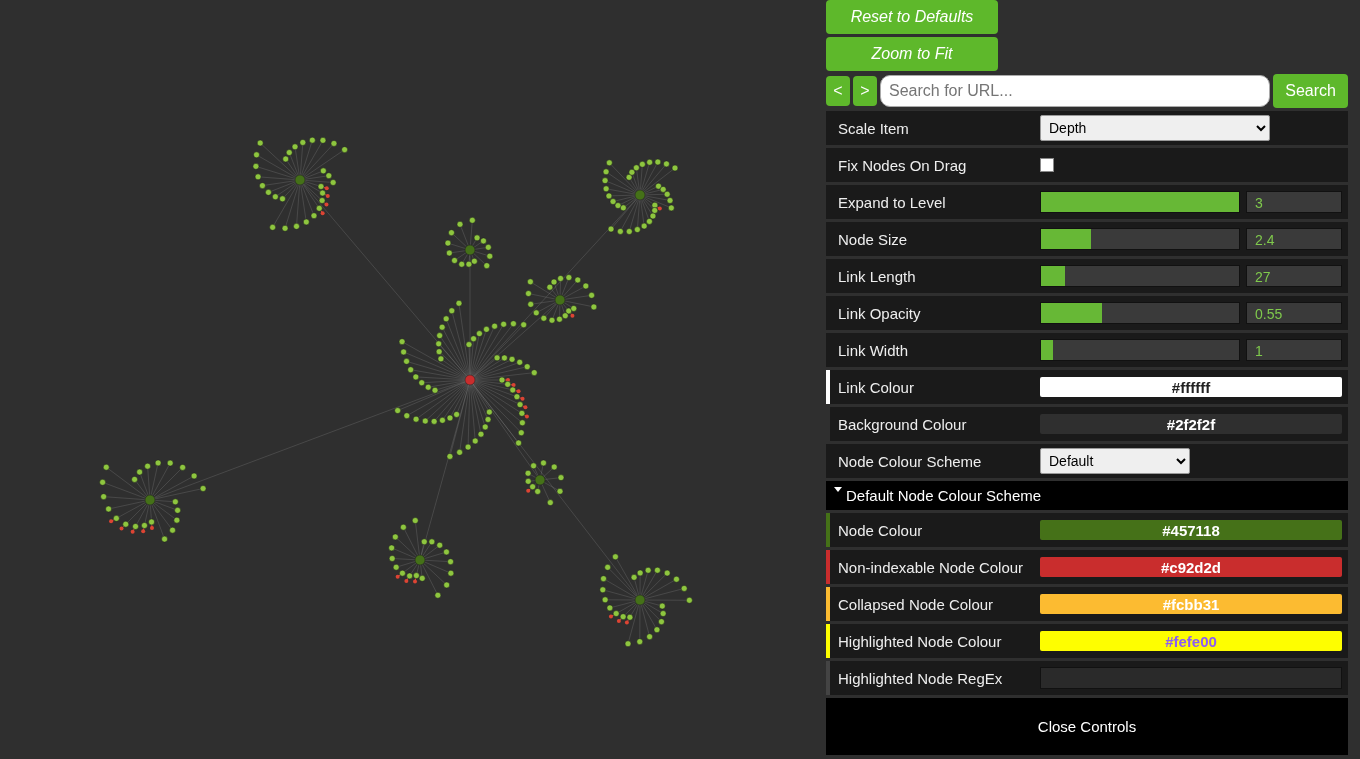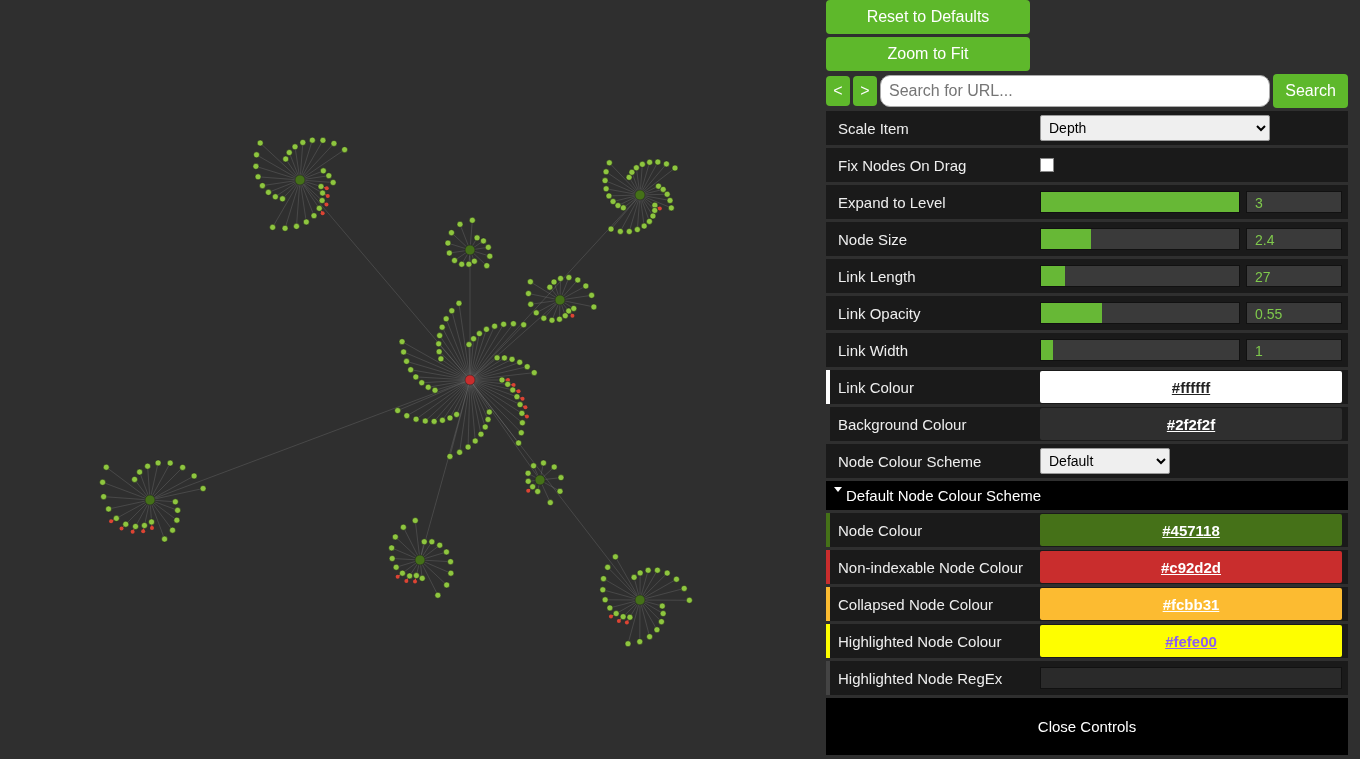--- a/index.html
+++ b/index.html
@@ -31,21 +31,21 @@
   }
   .btn-green {
     background: #5eb82b;
     color: #fff;
     border: none;
     border-radius: 4px;
     padding: 8px 12px;
     font-size: 16px;
     cursor: pointer;
   }
-  .btn-wide { width: 204px; }
+  .btn-wide { width: 172px; font-style: italic; }
   .search-row {
     display: flex;
     gap: 3px;
     align-items: center;
   }
   .nav-btn {
     background: #5eb82b;
     color: #fff;
     border: none;
     border-radius: 4px;
@@ -114,29 +114,28 @@
     height: 22px;
     line-height: 22px;
     background: #3a3a3a;
     color: #7fc94c;
     padding: 0 8px;
     font-size: 14px;
     border: 1px solid #111;
   }
   .color-swatch {
     flex: 1;
-    height: 32px;
+    height: 20px;
     display: flex;
     align-items: center;
     justify-content: center;
     font-size: 15px;
     font-weight: bold;
     border-radius: 2px;
     color: #fff;
-    text-decoration: underline;
   }
   .swatch-white { background: #ffffff; color: #222; }
   .accordion-header {
     background: #000;
     padding: 6px 8px;
     font-size: 15px;
     display: flex;
     align-items: flex-start;
     gap: 4px;
   }
@@ -763,21 +762,21 @@
   <div class="row" style="border-left-color:#2f2f2f">
     <div class="row-label">Background Colour</div>
     <div class="row-control">
       <div class="color-swatch" style="background:#2f2f2f">#2f2f2f</div>
     </div>
   </div>
 
   <div class="row">
     <div class="row-label">Node Colour Scheme</div>
     <div class="row-control">
-      <select style="width:130px">
+      <select style="width:150px">
         <option>Default</option>
       </select>
     </div>
   </div>
 
   <div class="accordion-header">
     <span class="caret-down"></span>
     <span>Default Node Colour Scheme</span>
   </div>
 

